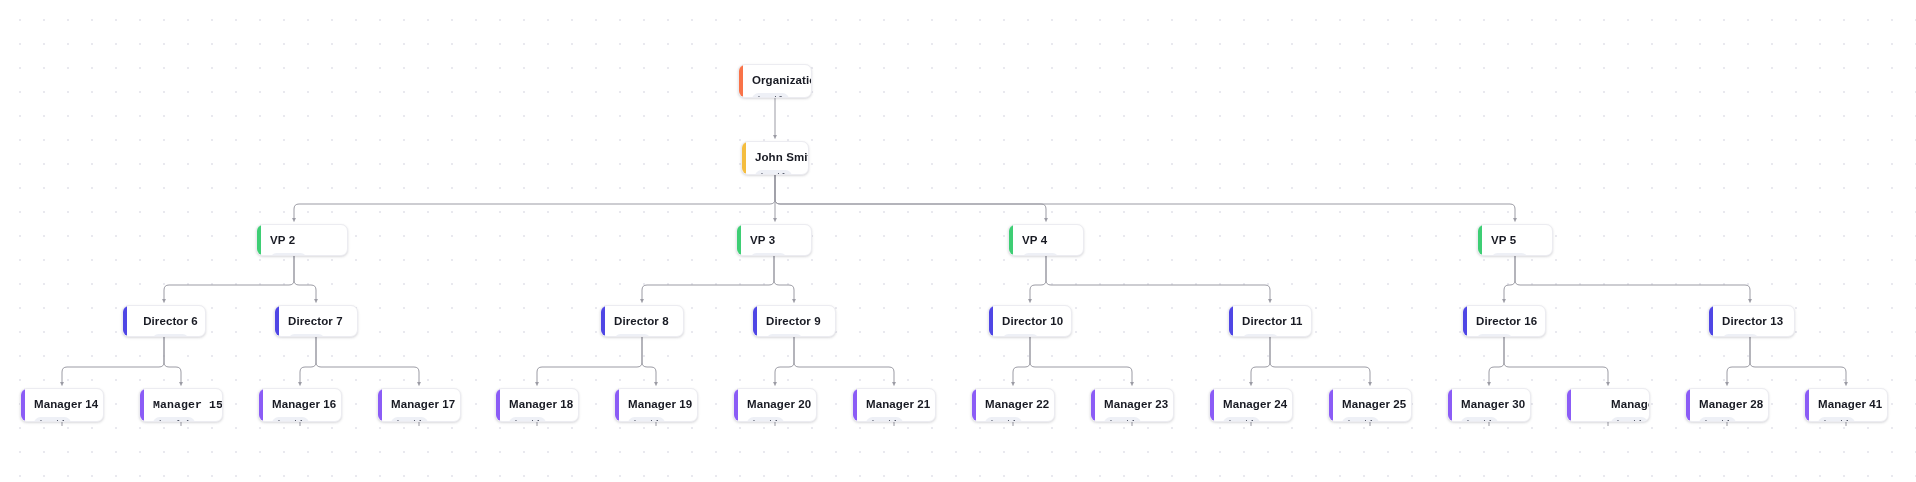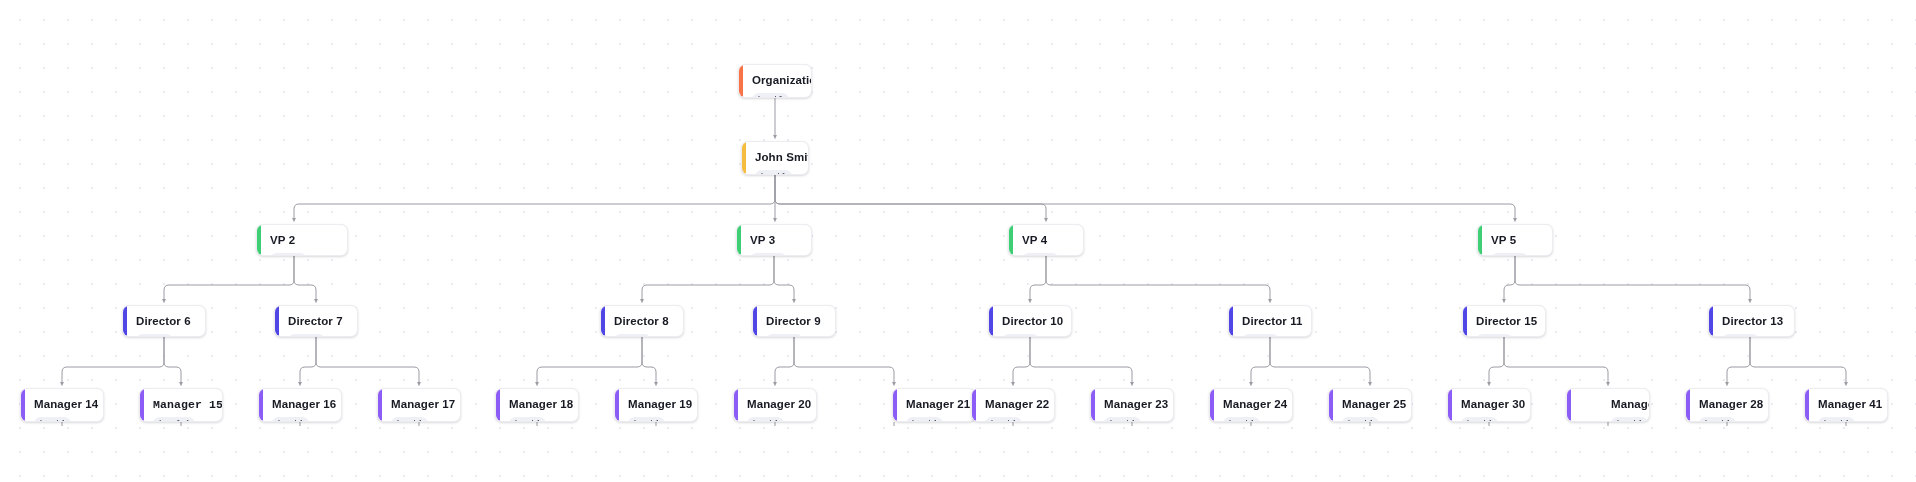--- a/index.html
+++ b/index.html
@@ -137,21 +137,21 @@
       <div class="node lvl2" style="left: 1008px; top: 224px; width: 76px; height: 32px;">
         <span class="accent" style="background: rgb(62, 206, 116);"></span>
         <div class="title">VP 4</div>
         <div><span class="badge">Level 2</span></div>
       </div>
       <div class="node lvl2" style="left: 1477px; top: 224px; width: 76px; height: 32px;">
         <span class="accent" style="background: rgb(62, 206, 116);"></span>
         <div class="title">VP 5</div>
         <div><span class="badge">Level 2</span></div>
       </div>
-      <div class="node lvl3" style="left: 122px; top: 305px; width: 84px; height: 32px;">
+      <div class="node lvl3" style="left: 122px; top: 305px; width: 84px; height: 32px; text-align: center;">
         <span class="accent" style="background: rgb(79, 70, 229);"></span>
         <div class="title">Director 6</div>
         <div><span class="badge">Level 3</span></div>
       </div>
       <div class="node lvl3" style="left: 274px; top: 305px; width: 84px; height: 32px;">
         <span class="accent" style="background: rgb(79, 70, 229);"></span>
         <div class="title">Director 7</div>
         <div><span class="badge">Level 3</span></div>
       </div>
       <div class="node lvl3" style="left: 600px; top: 305px; width: 84px; height: 32px;">
@@ -169,21 +169,21 @@
         <div class="title">Director 10</div>
         <div><span class="badge">Level 3</span></div>
       </div>
       <div class="node lvl3" style="left: 1228px; top: 305px; width: 84px; height: 32px;">
         <span class="accent" style="background: rgb(79, 70, 229);"></span>
         <div class="title">Director 11</div>
         <div><span class="badge">Level 3</span></div>
       </div>
       <div class="node lvl3" style="left: 1462px; top: 305px; width: 84px; height: 32px;">
         <span class="accent" style="background: rgb(79, 70, 229);"></span>
-        <div class="title">Director 15</div>
+        <div class="title">Director 16</div>
         <div><span class="badge">Level 3</span></div>
       </div>
       <div class="node lvl3" style="left: 1708px; top: 305px; width: 87px; height: 32px;">
         <span class="accent" style="background: rgb(79, 70, 229);"></span>
         <div class="title">Director 13</div>
         <div><span class="badge">Level 3</span></div>
       </div>
       <div class="node lvl4" style="left: 20px; top: 388px; width: 84px; height: 34px;">
         <span class="accent" style="background: rgb(139, 92, 246);"></span>
         <div class="title">Manager 14</div>
@@ -212,21 +212,21 @@
       <div class="node lvl4" style="left: 614px; top: 388px; width: 84px; height: 34px;">
         <span class="accent" style="background: rgb(139, 92, 246);"></span>
         <div class="title">Manager 19</div>
         <div><span class="badge">Level 4</span></div>
       </div>
       <div class="node lvl4" style="left: 733px; top: 388px; width: 84px; height: 34px;">
         <span class="accent" style="background: rgb(139, 92, 246);"></span>
         <div class="title">Manager 20</div>
         <div><span class="badge">Level 4</span></div>
       </div>
-      <div class="node lvl4" style="left: 892px; top: 388px; width: 84px; height: 34px;">
+      <div class="node lvl4" style="left: 852px; top: 388px; width: 84px; height: 34px;">
         <span class="accent" style="background: rgb(139, 92, 246);"></span>
         <div class="title">Manager 21</div>
         <div><span class="badge">Level 4</span></div>
       </div>
       <div class="node lvl4" style="left: 971px; top: 388px; width: 84px; height: 34px;">
         <span class="accent" style="background: rgb(139, 92, 246);"></span>
         <div class="title">Manager 22</div>
         <div><span class="badge">Level 4</span></div>
       </div>
       <div class="node lvl4" style="left: 1090px; top: 388px; width: 84px; height: 34px;">

